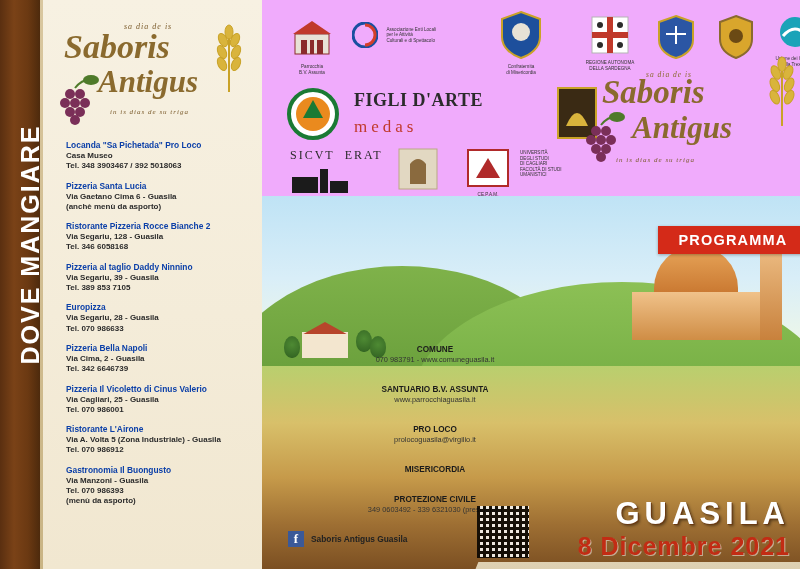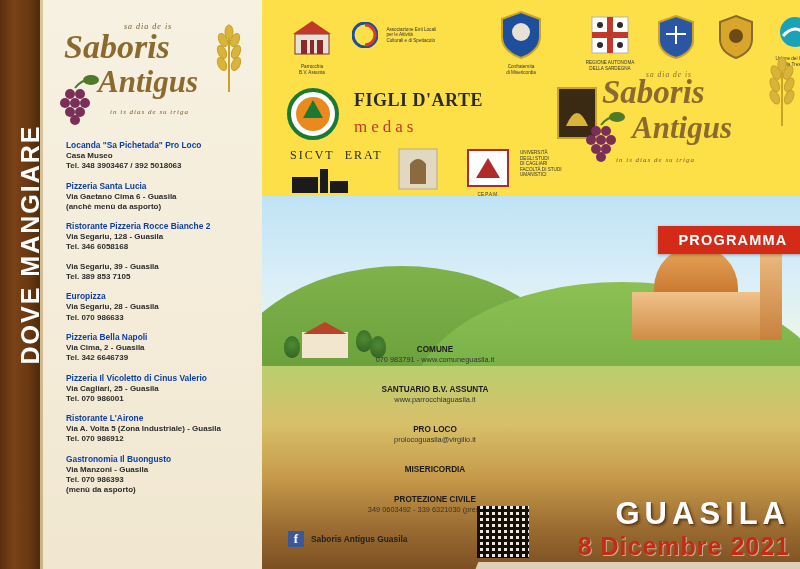--- a/index.html
+++ b/index.html
@@ -40,21 +40,21 @@
   
   .list{position:absolute;left:66px;top:140px;width:192px;}
   .entry{margin-bottom:9px;}
   .entry .name{color:#0b3fa8;font-weight:bold;font-size:8.4px;line-height:11px;}
   .entry .line{color:#2b2b2b;font-size:8px;line-height:10.3px;font-weight:bold;}
 
   
   .main{position:absolute;left:262px;top:0;width:538px;height:569px;background:#fff;}
 
   
-  .sponsors{position:absolute;left:0;top:0;width:538px;height:268px;background:#fde047;}
+  .sponsors{position:absolute;left:0;top:0;width:538px;height:268px;background:#f0abfc;}
   .logo-cap{font-size:4.6px;color:#333;text-align:center;line-height:5.6px;}
 
   
   .sa-head{position:absolute;left:322px;top:62px;width:216px;height:110px;}
   .sa-small{position:absolute;left:62px;top:8px;font-size:7.5px;color:#8a6a2e;
     font-family:"Liberation Serif",serif;font-style:italic;letter-spacing:1px;}
   .sa-1{position:absolute;left:18px;top:12px;font-size:33px;color:#8a6a2e;
     font-family:"Liberation Serif",serif;font-style:italic;font-weight:bold;}
   .sa-2{position:absolute;left:48px;top:48px;font-size:31px;color:#8a6a2e;
     font-family:"Liberation Serif",serif;font-style:italic;font-weight:bold;}
@@ -177,20 +177,21 @@
         <div class="name">Pizzeria Santa Lucia</div>
         <div class="line">Via Gaetano Cima 6 - Guasila</div>
         <div class="line">(anchè menù da asporto)</div>
       </div>
       <div class="entry">
         <div class="name">Ristorante Pizzeria Rocce Bianche 2</div>
         <div class="line">Via Segariu, 128 - Guasila</div>
         <div class="line">Tel. 346 6058168</div>
       </div>
       <div class="entry">
+        <div class="name">Pizzeria al taglio Daddy Ninnino</div>
         <div class="line">Via Segariu, 39 - Guasila</div>
         <div class="line">Tel. 389 853 7105</div>
       </div>
       <div class="entry">
         <div class="name">Europizza</div>
         <div class="line">Via Segariu, 28 - Guasila</div>
         <div class="line">Tel. 070 986633</div>
       </div>
       <div class="entry">
         <div class="name">Pizzeria Bella Napoli</div>

